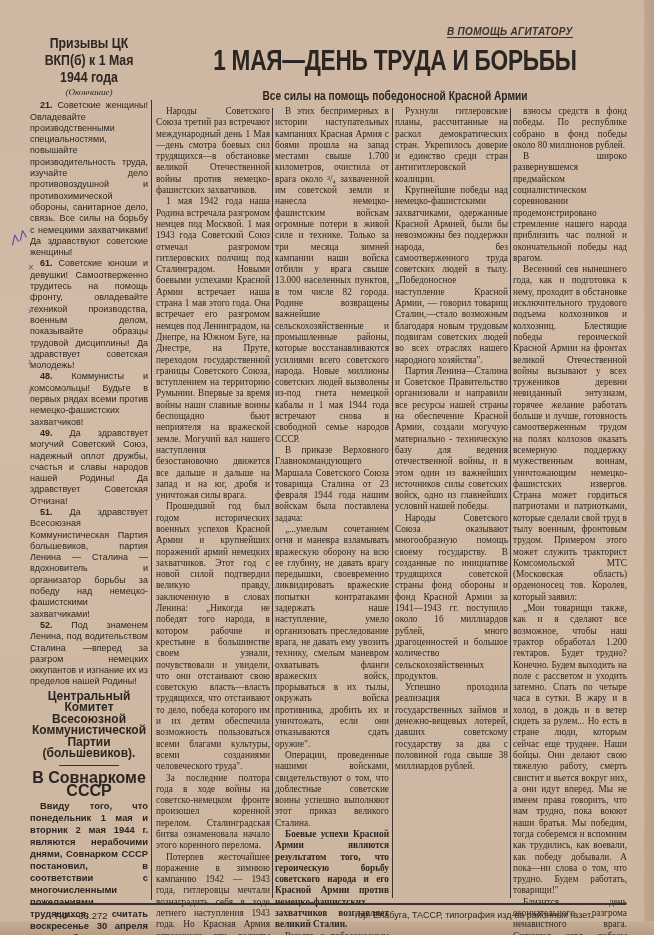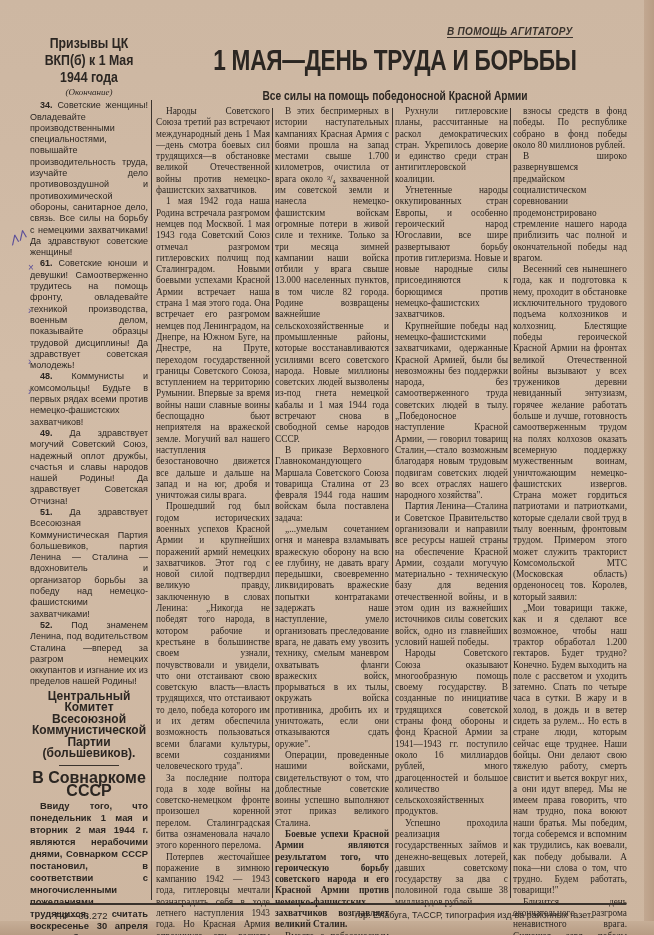--- a/index.html
+++ b/index.html
@@ -34,21 +34,21 @@
 <body>
 
 <div class="page"></div>
 <div class="edge-right"></div>
 <div class="edge-bottom"></div>
 
 <div class="col left">
   <div class="appeal-title">Призывы ЦК ВКП(б) к 1 Мая 1944 года</div>
   <div class="ending">(Окончание)</div>
   <div id="appeals">
-      <p><span class="num">34. </span><span>Советские женщины! Овладевайте производственными специальностями, повышайте производительность труда, изучайте дело противовоздушной и противохимической обороны, санитарное дело, связь. Все силы на борьбу с немецкими захватчиками! Да здравствуют советские женщины!</span></p>
+      <p><span class="num">21. </span><span>Советские женщины! Овладевайте производственными специальностями, повышайте производительность труда, изучайте дело противовоздушной и противохимической обороны, санитарное дело, связь. Все силы на борьбу с немецкими захватчиками! Да здравствуют советские женщины!</span></p>
       <p><span class="num">61. </span><span>Советские юноши и девушки! Самоотверженно трудитесь на помощь фронту, овладевайте техникой производства, военным делом, показывайте образцы трудовой дисциплины! Да здравствует советская молодежь!</span></p>
       <p><span class="num">48. </span><span>Коммунисты и комсомольцы! Будьте в первых рядах всеми против немецко-фашистских захватчиков!</span></p>
       <p><span class="num">49. </span><span>Да здравствует могучий Советский Союз, надежный оплот дружбы, счастья и славы народов нашей Родины! Да здравствует Советская Отчизна!</span></p>
       <p><span class="num">51. </span><span>Да здравствует Всесоюзная Коммунистическая Партия большевиков, партия Ленина — Сталина — вдохновитель и организатор борьбы за победу над немецко-фашистскими захватчиками!</span></p>
       <p><span class="num">52. </span><span>Под знаменем Ленина, под водительством Сталина —вперед за разгром немецких оккупантов и изгнание их из пределов нашей Родины!</span></p>
     </div>
   <div class="sig">Центральный Комитет Всесоюзной Коммунистической Партии (большевиков).</div>
   <div class="rule-short"></div>
   <div class="sub-h">В Совнаркоме СССР</div>
   <p style="font-weight:bold;font-size:9.4px;line-height:12px;">Ввиду того, что понедельник 1 мая и вторник 2 мая 1944 г. являются нерабочими днями, Совнарком СССР постановил, в соответствии с многочисленными пожеланиями трудящихся, считать воскресенье 30 апреля 1944 г. рабочим днем.</p>
@@ -78,21 +78,20 @@
       <p>„...умелым сочетанием огня и маневра взламывать вражескую оборону на всю ее глубину, не давать врагу передышки, своевременно ликвидировать вражеские попытки контратаками задержать наше наступление, умело организовать преследование врага, не давать ему увозить технику, смелым маневром охватывать фланги вражеских войск, прорываться в их тылы, окружать войска противника, дробить их и уничтожать, если они отказываются сдать оружие".</p>
       <p>Операции, проведенные нашими войсками, свидетельствуют о том, что доблестные советские воины успешно выполняют этот приказ великого Сталина.</p>
       <p style="font-weight: bold;">Боевые успехи Красной Армии являются результатом того, что героическую борьбу советского народа и его Красной Армии против немецко-фашистских захватчиков возглавляет великий Сталин.</p>
       <p>Вместе с победоносным наступлением Красной Армии, укреплялось в ходе войны наше советское государство, военно-экономическая мощь нашей страны, непрерывно росли ее производительные силы. К концу 3-го года войны Советский Союз стал более сильным, чем в начале войны. К своим западным границам он пришел в качестве великой державы, без участия которой не может быть решен ни один вопрос, имеющий международное значение.</p>
     </div>
   </div>
 <div class="vline" style="left:392px;top:108px;height:790px;"></div>
 <div class="col c3">
     <div id="ac2">
       <p>Рухнули гитлеровские планы, рассчитанные на раскол демократических стран. Укрепилось доверие и единство среди стран антигитлеровской коалиции.</p>
-      <p>Угнетенные народы оккупированных стран Европы, и особенно героический народ Югославии, все шире развертывают борьбу против гитлеризма. Новые и новые народные силы присоединяются к борющимся против немецко-фашистских захватчиков.</p>
       <p>Крупнейшие победы над немецко-фашистскими захватчиками, одержанные Красной Армией, были бы невозможны без поддержки народа, без самоотверженного труда советских людей в тылу. „Победоносное наступление Красной Армии, — говорил товарищ Сталин,—стало возможным благодаря новым трудовым подвигам советских людей во всех отраслях нашего народного хозяйства".</p>
       <p>Партия Ленина—Сталина и Советское Правительство организовали и направили все ресурсы нашей страны на обеспечение Красной Армии, создали могучую материально - техническую базу для ведения отечественной войны, и в этом один из важнейших источников силы советских войск, одно из главнейших условий нашей победы.</p>
       <p>Народы Советского Союза оказывают многообразную помощь своему государству. В созданные по инициативе трудящихся советской страны фонд обороны и фонд Красной Армии за 1941—1943 гг. поступило около 16 миллиардов рублей, много драгоценностей и большое количество сельскохозяйственных продуктов.</p>
       <p>Успешно проходила реализация государственных займов и денежно-вещевых лотерей, давших советскому государству за два с половиной года свыше 38 миллиардов рублей.</p>
     </div>
   </div>
 <div class="vline" style="left:510px;top:108px;height:790px;"></div>
 <div class="col c4">
   <div id="ac3">
       <p>взносы средств в фонд победы. По республике собрано в фонд победы около 80 миллионов рублей.</p>

